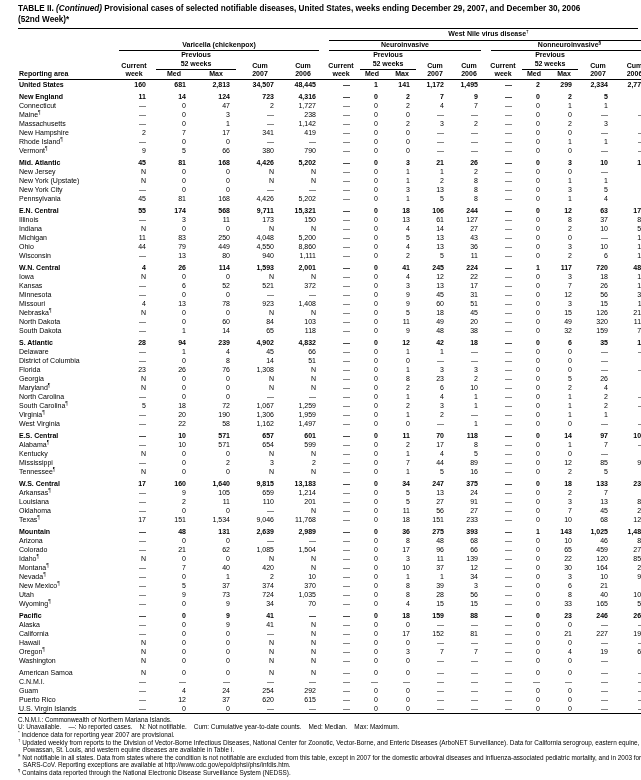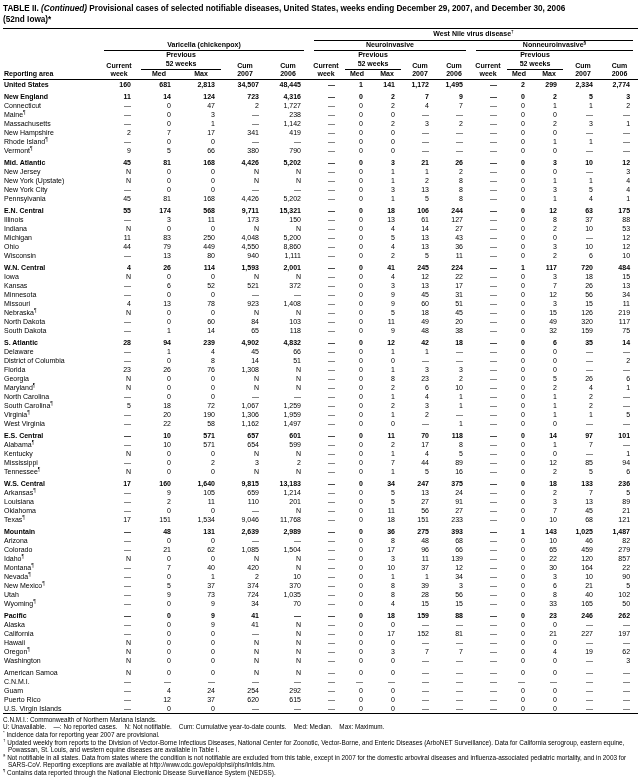--- a/index.html
+++ b/index.html
@@ -1,17 +1,17 @@
 <!DOCTYPE html>
 <html><head>
 <meta charset="utf-8">
 <style>
   html,body{margin:0;padding:0;background:#fff;color:#000;}
   body{width:641px;height:780px;font-family:"Liberation Sans",sans-serif;-webkit-font-smoothing:antialiased;}
-  .page{padding:4px 3px 0 3px;}
+  .page{padding:4px 3px 0 18px;}
   .title{font-size:8.2px;font-weight:bold;line-height:1.3;}
   .title .cont{font-style:italic;}
   .title-rule{border-bottom:1px solid #000;margin-top:3px;}
   table{border-collapse:collapse;table-layout:fixed;width:635px;border-bottom:1px solid #000;margin-top:1px;}
   td{font-size:7px;line-height:9px;padding:0;vertical-align:bottom;overflow:hidden;white-space:nowrap;}
   thead td{font-weight:bold;text-align:center;line-height:8.5px;}
   .wrap2{white-space:pre-line;}
   .gcell{padding:0 5px;}
   .pcell{padding:0 2px;}
   .u{border-bottom:1px solid #000;padding-bottom:1px;}
@@ -24,21 +24,21 @@
   sup{font-size:0.68em;line-height:0;}
   .footnotes{font-size:6.4px;line-height:7.6px;margin-top:2px;width:635px;}
   .fn{padding-left:5px;text-indent:-5px;margin:0;}
   .fn.pre{white-space:pre-wrap;}
 </style>
 </head>
 <body>
 
 <div class="page">
 
-  <div class="title"><span>TABLE II. </span><span class="cont">(Continued)</span><span> Provisional cases of selected notifiable diseases, United States, weeks ending December 29, 2007, and December 30, 2006</span><br><span>(52nd Iowa)*</span></div>
+  <div class="title"><span>TABLE II. </span><span class="cont">(Continued)</span><span> Provisional cases of selected notifiable diseases, United States, weeks ending December 29, 2007, and December 30, 2006</span><br><span>(52nd Week)*</span></div>
 
   <div class="title-rule"></div>
 
   <table>
     <colgroup>
       <col style="width:96px">
       <col style="width:40px">
         <col style="width:40px">
         <col style="width:44px">
         <col style="width:44px">

